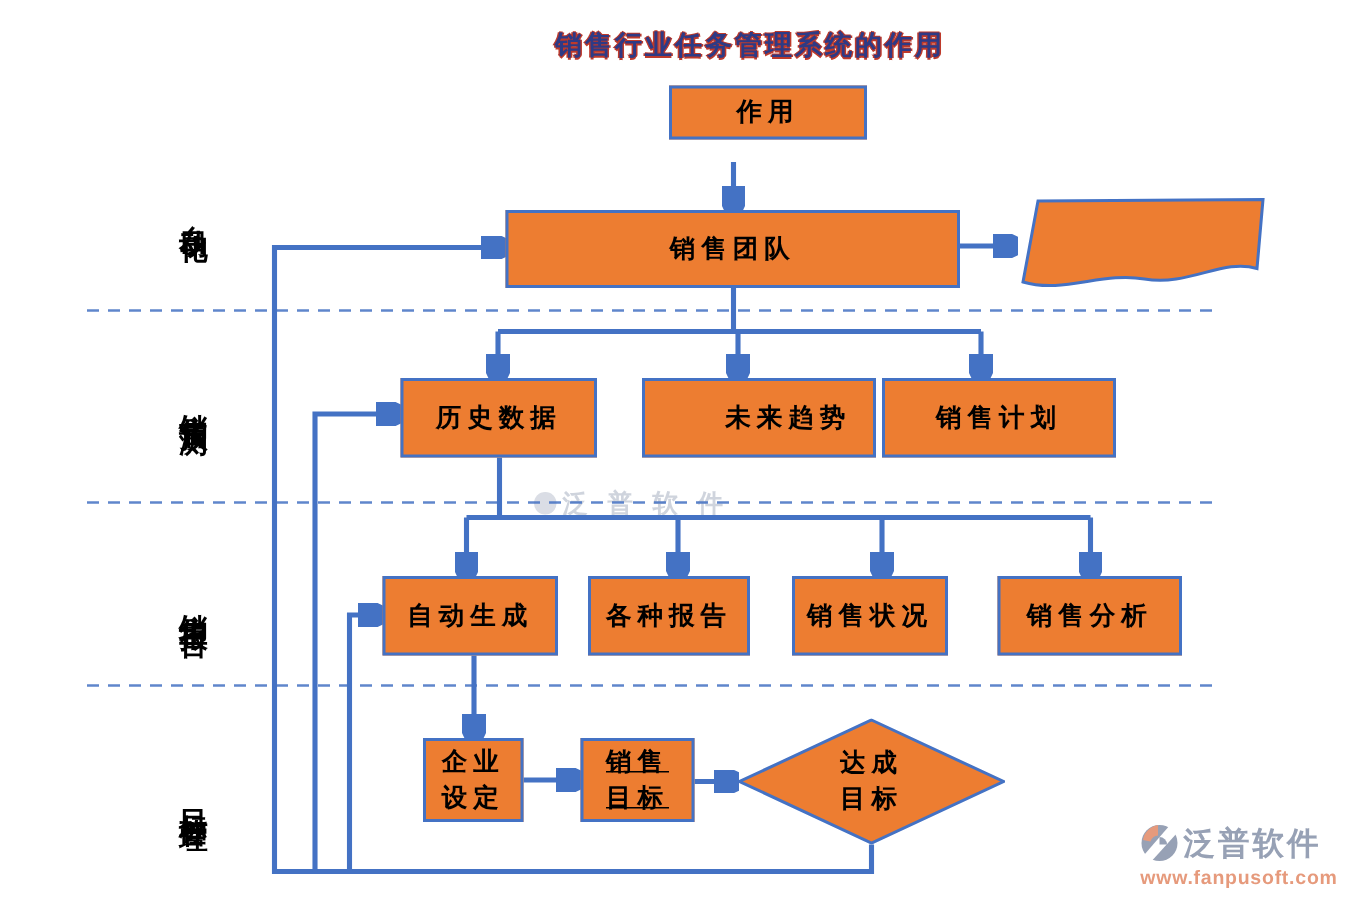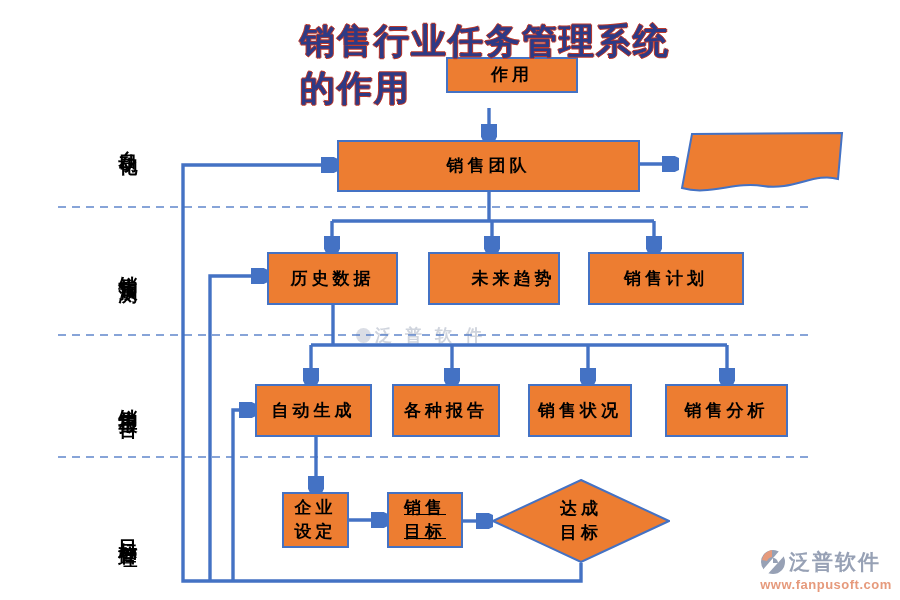--- a/index.html
+++ b/index.html
@@ -2,22 +2,22 @@
 <html><head>
 <meta charset="utf-8">
 <style>
   html,body{margin:0;padding:0;}
   body{
     width:900px;height:600px;position:relative;overflow:hidden;background:#ffffff;
     font-family:"Liberation Serif","DejaVu Serif",serif;
   }
   #stage{position:absolute;inset:0;}
   .title{
-    position:absolute;left:300px;top:18px;width:400px;text-align:left;
-    font-size:35px;font-weight:bold;letter-spacing:2px;color:var(--title-fill);
+    position:absolute;left:300px;top:18px;width:400px;text-align:center;
+    font-size:18px;font-weight:bold;letter-spacing:2px;color:var(--title-fill);
     text-shadow:1px 0 var(--title-outline),-1px 0 var(--title-outline),
                 0 1px var(--title-outline),0 -1px var(--title-outline);
     z-index:4;
   }
   .lane-label{
     position:absolute;writing-mode:vertical-rl;text-orientation:upright;
     transform:translate(-50%,-50%);font-size:19px;font-weight:bold;color:var(--text);
     letter-spacing:3px;z-index:4;white-space:nowrap;
   }
   #edge-layer{position:absolute;left:0;top:0;z-index:2;}
@@ -95,21 +95,21 @@
       <path d="M233,581 L233,410 L253,410" marker-end="url(#arr)"></path>
     </svg>
 
   <div id="nodes">
       <div class="node rect" style="left: 446px; top: 57px; width: 132px; height: 36px;"><span class="nlabel">作用</span></div>
       <div class="node rect" style="left: 337px; top: 140px; width: 303px; height: 52px;"><span class="nlabel">销售团队</span></div>
       <div class="node document" style="left: 677px; top: 131px; width: 168px; height: 64px;"><svg viewBox="0 0 168 64" preserveAspectRatio="none">
           <path d="M15,3 L165,2 L161,48 C138,41 116,60 86,55 C58,50 32,65 5,57 Z" fill="var(--node-fill)" stroke="var(--node-border)" stroke-width="2"></path>
         </svg></div>
       <div class="node rect" style="left: 267px; top: 252px; width: 131px; height: 53px;"><span class="nlabel">历史数据</span></div>
-      <div class="node rect" style="left: 428px; top: 252px; width: 132px; height: 53px; padding-left: 39px;"><span class="nlabel">未来趋势</span></div>
+      <div class="node rect" style="left: 428px; top: 252px; width: 156px; height: 53px; padding-left: 39px;"><span class="nlabel">未来趋势</span></div>
       <div class="node rect" style="left: 588px; top: 252px; width: 156px; height: 53px;"><span class="nlabel">销售计划</span></div>
       <div class="node rect" style="left: 255px; top: 384px; width: 117px; height: 53px;"><span class="nlabel">自动生成</span></div>
       <div class="node rect" style="left: 392px; top: 384px; width: 108px; height: 53px;"><span class="nlabel">各种报告</span></div>
       <div class="node rect" style="left: 528px; top: 384px; width: 104px; height: 53px;"><span class="nlabel">销售状况</span></div>
       <div class="node rect" style="left: 665px; top: 384px; width: 123px; height: 53px;"><span class="nlabel">销售分析</span></div>
       <div class="node rect" style="left: 282px; top: 492px; width: 67px; height: 56px;"><span class="nlabel">企业
 设定</span></div>
       <div class="node rect" style="left: 387px; top: 492px; width: 76px; height: 56px; text-decoration: underline;"><span class="nlabel">销售
 目标</span></div>
       <div class="node diamond" style="left: 492px; top: 479px; width: 178px; height: 84px;"><svg viewBox="0 0 178 84">

